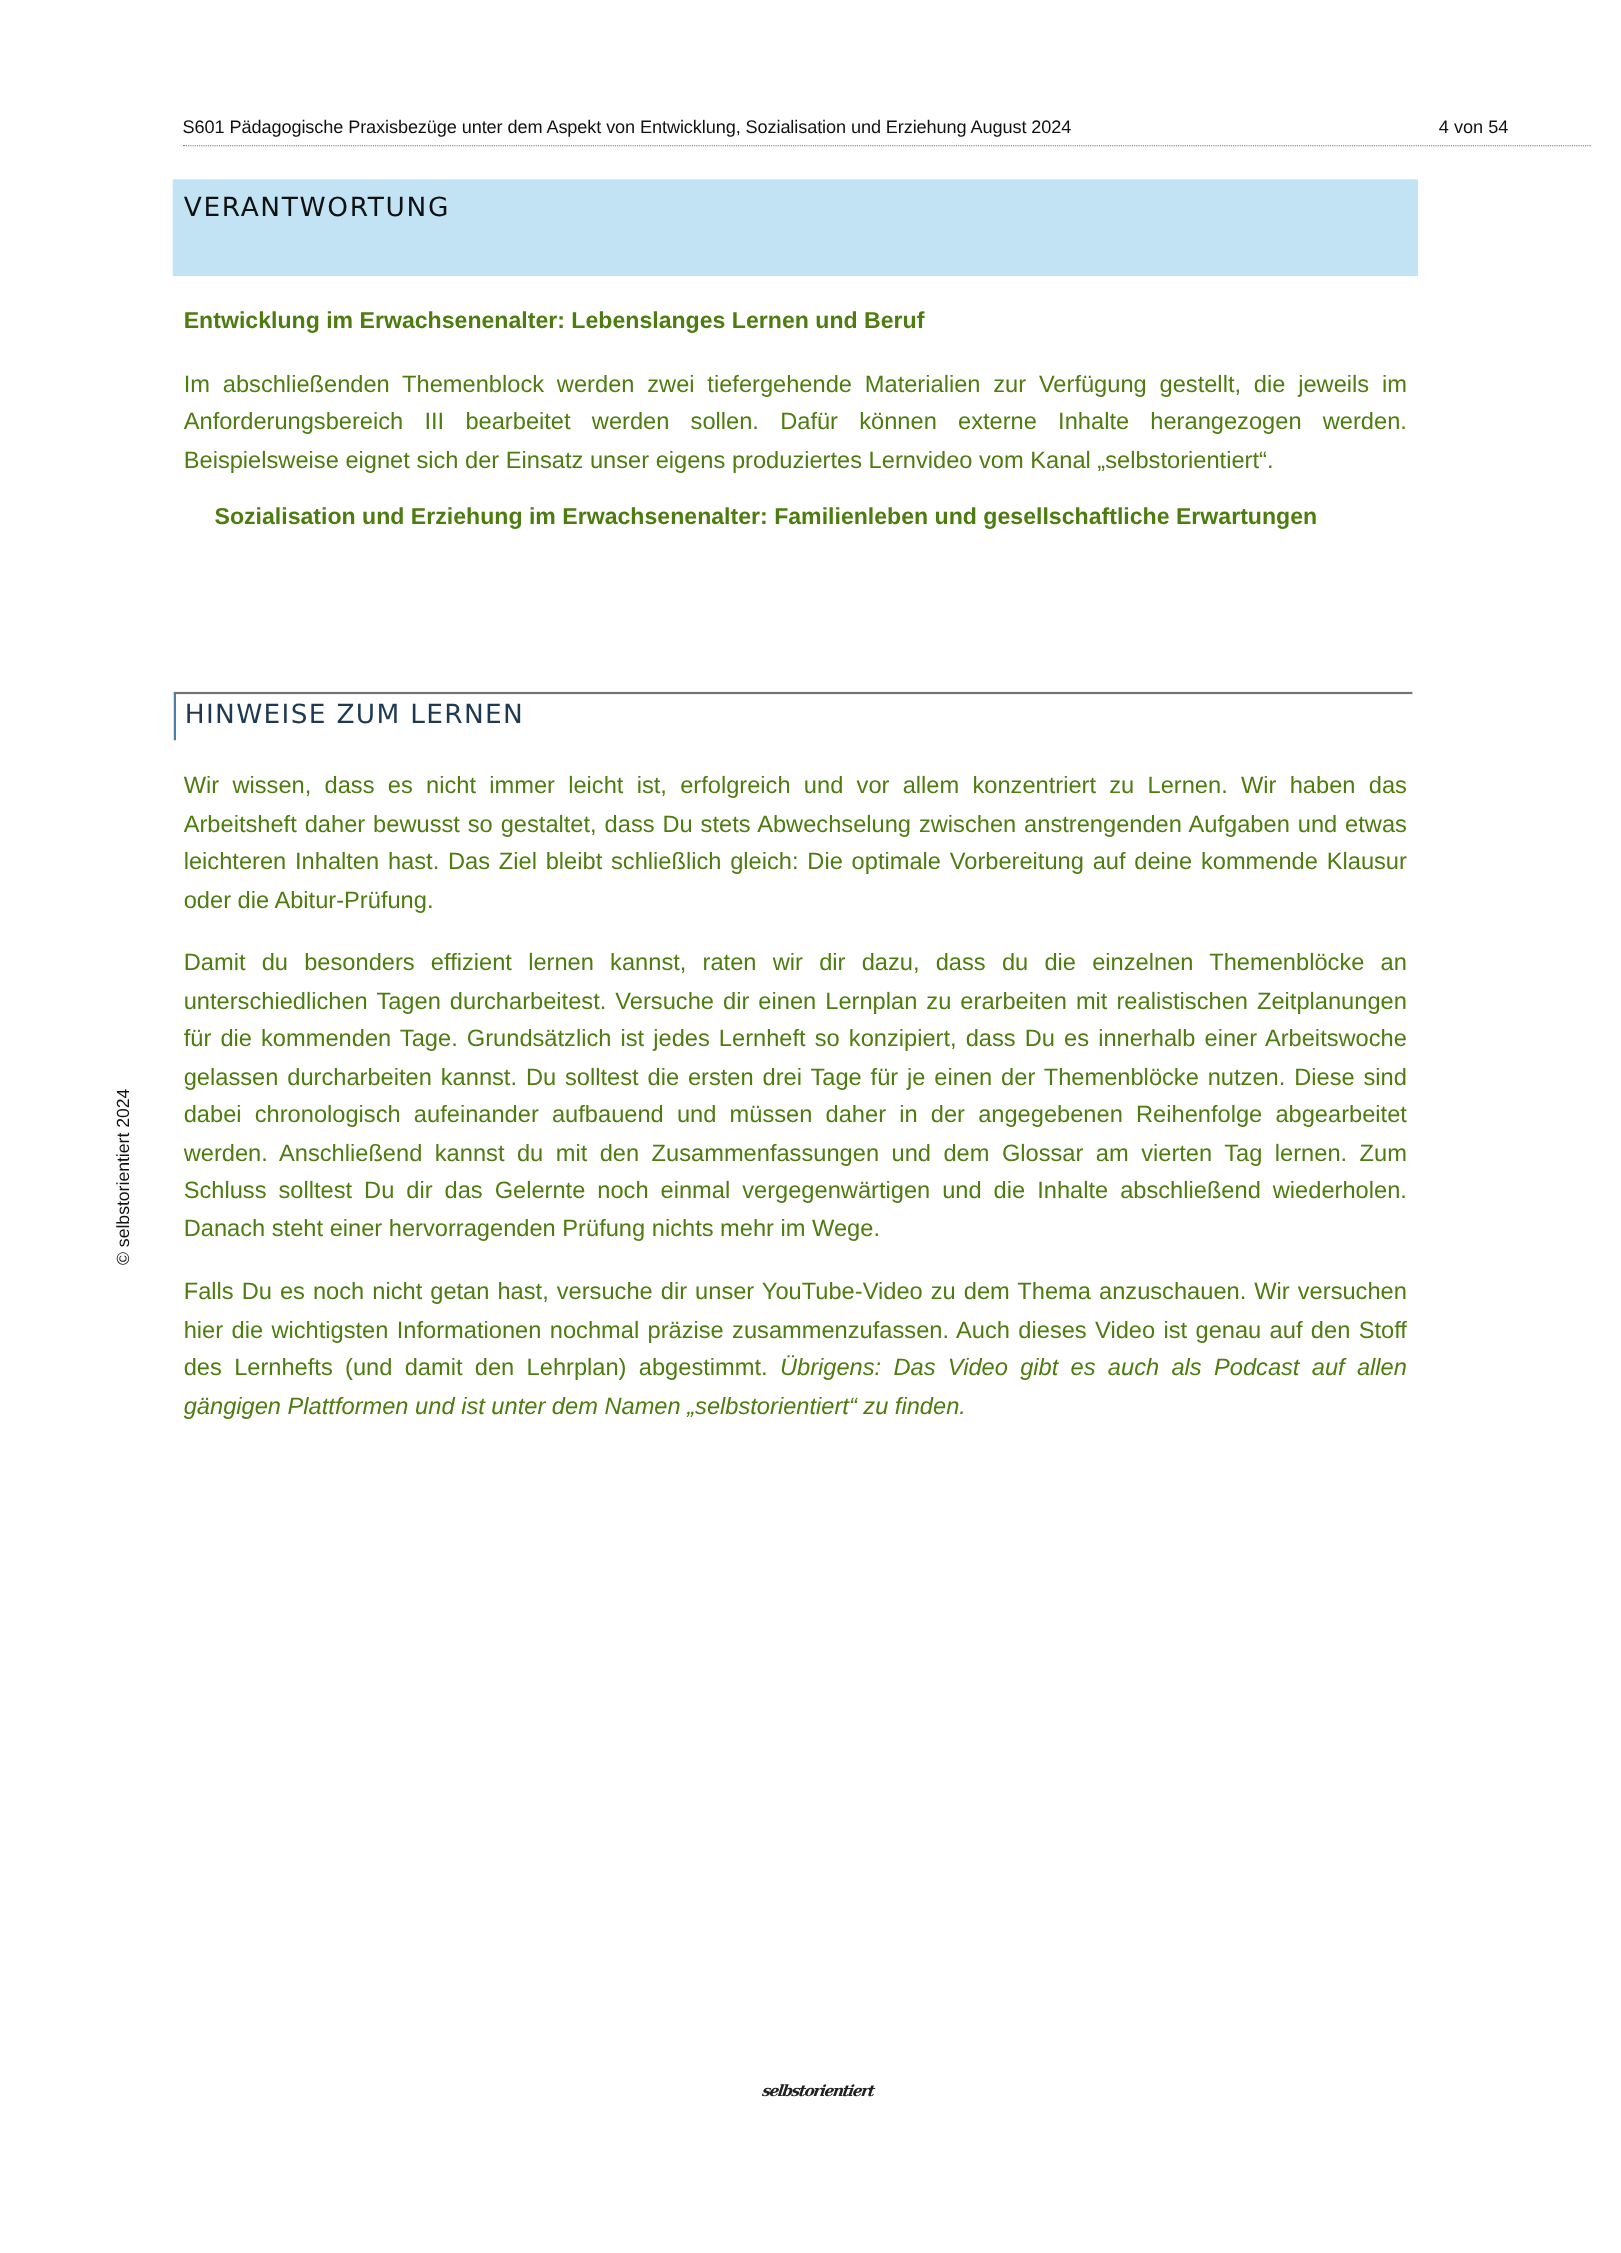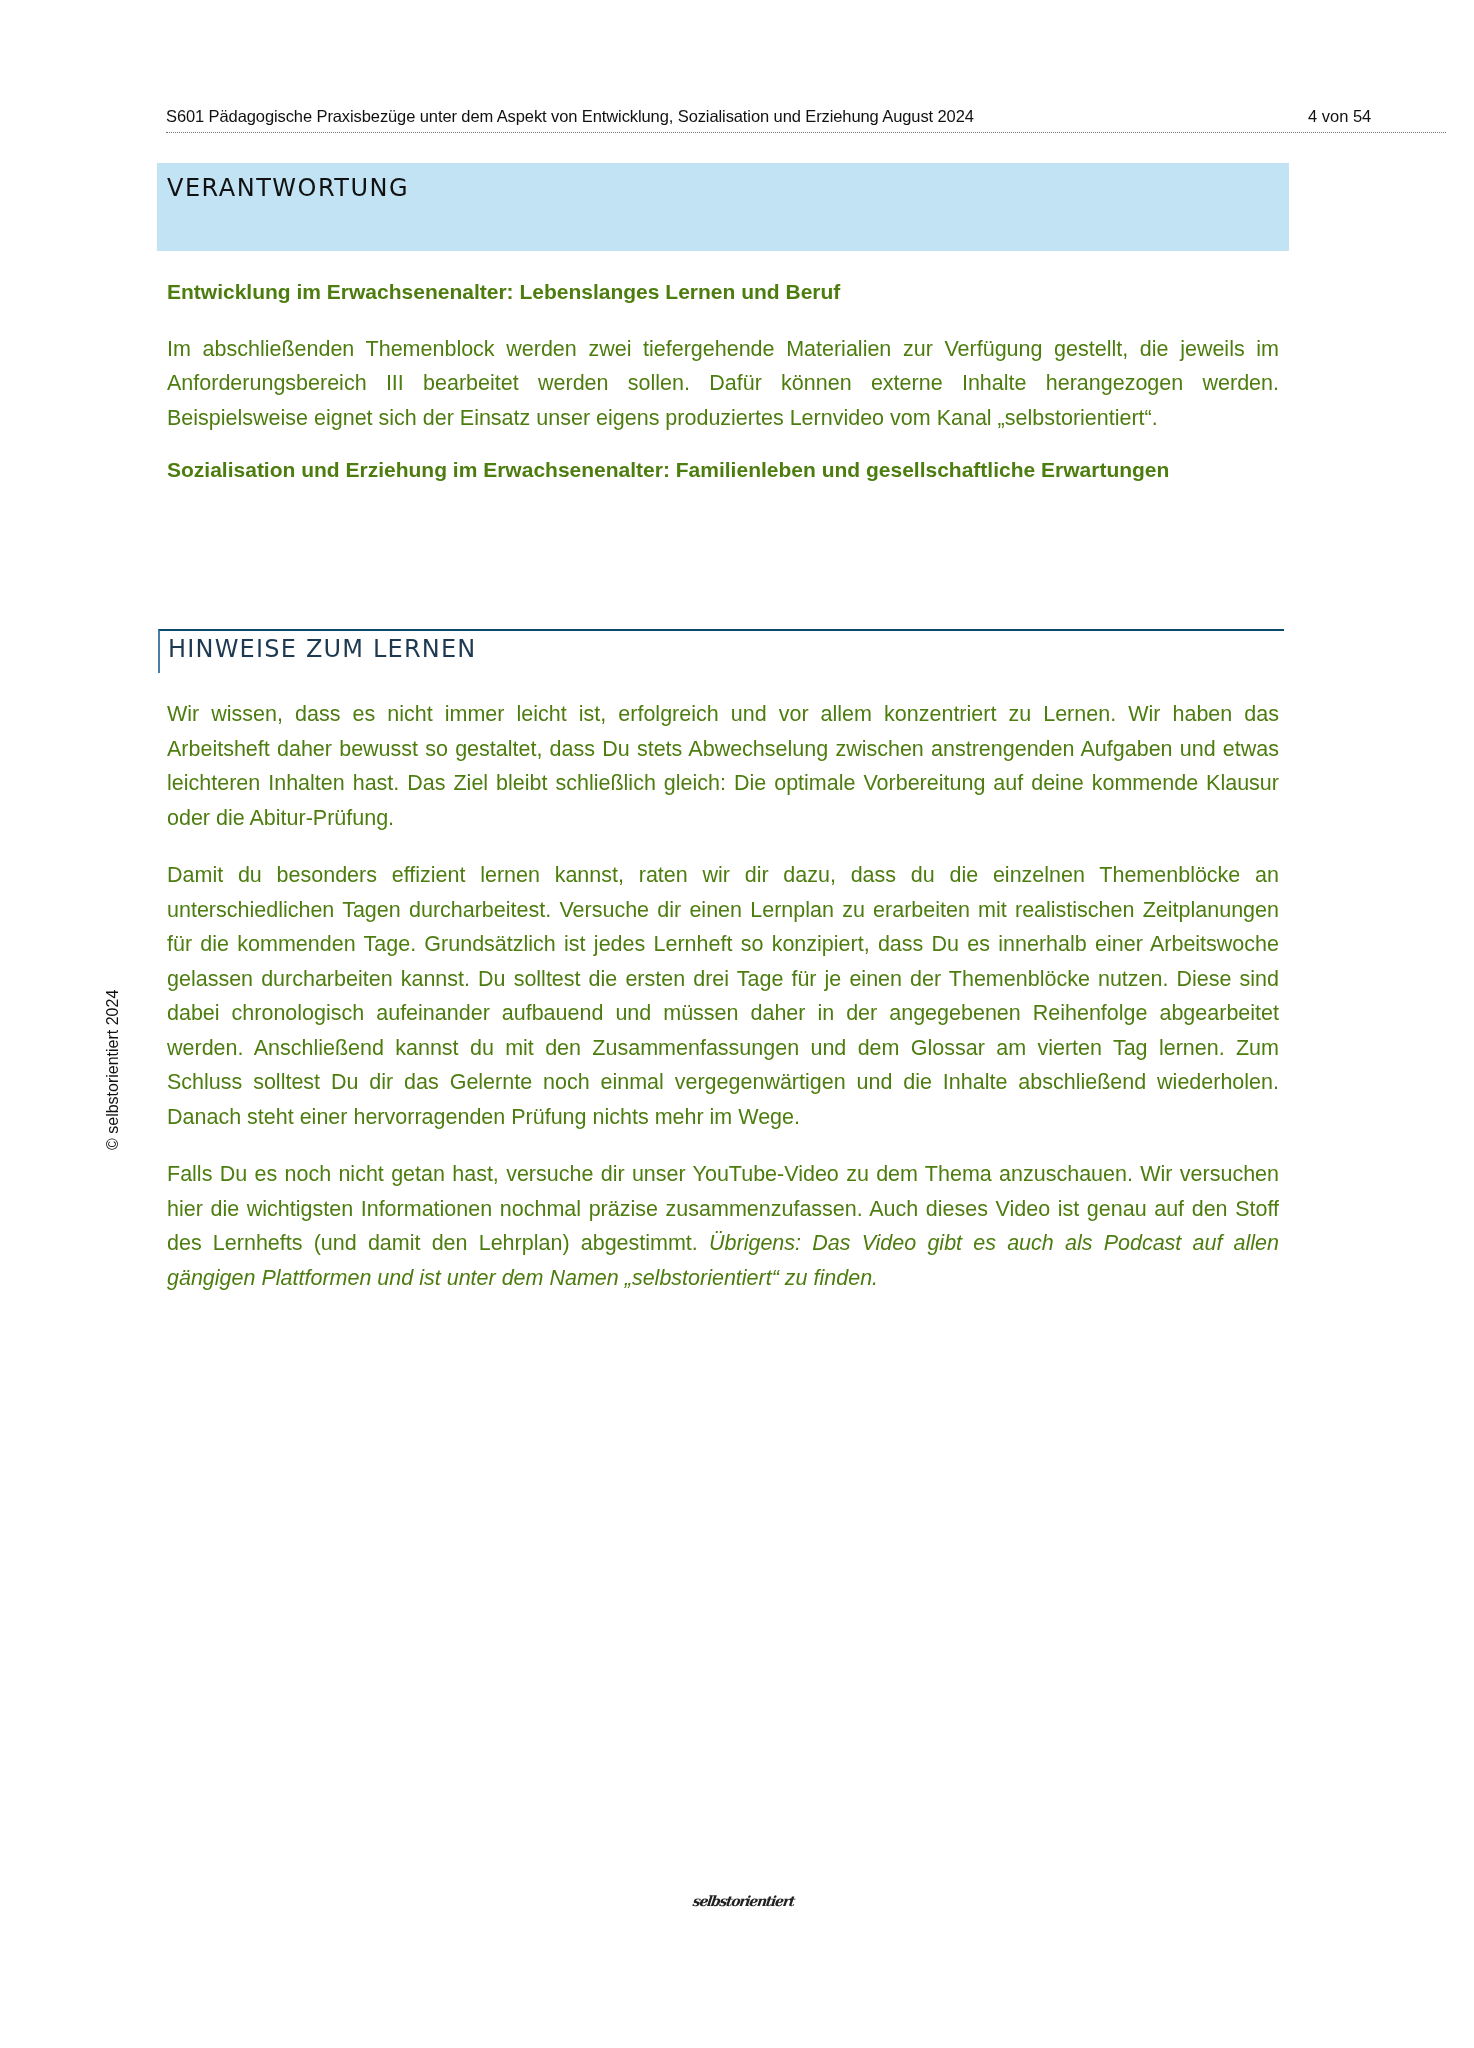--- a/index.html
+++ b/index.html
@@ -78,21 +78,21 @@
     .para .italic {
       font-style: italic;
     }
 
     .section-heading {
       position: absolute;
       left: 158px;
       top: 629px;
       width: 1124px;
       height: 42px;
-      border-top: 2px solid #0c4a6e;
+      border-top: 2px solid #737373;
       border-left: 2px solid #4a7fa5;
     }
     .section-heading .section-title {
       position: absolute;
       left: 8px;
       top: 4px;
       font-size: 24px;
       letter-spacing: 1.2px;
       color: #1d3a52;
       font-family: "DejaVu Sans", sans-serif;
@@ -134,21 +134,21 @@
 
 <div class="block-banner">
   <div class="banner-title">
     <div>VERANTWORTUNG</div>
   </div>
 </div>
 
 <div class="content" style="top: 275px;">
   <div class="subheading">Entwicklung im Erwachsenenalter: Lebenslanges Lernen und Beruf</div>
   <p class="para" style="margin-top: 22px;">Im abschließenden Themenblock werden zwei tiefergehende Materialien zur Verfügung gestellt, die jeweils im Anforderungsbereich III bearbeitet werden sollen. Dafür können externe Inhalte herangezogen werden. Beispielsweise eignet sich der Einsatz unser eigens produziertes Lernvideo vom Kanal „selbstorientiert“.</p>
-  <div class="subheading" style="margin-top: 18px;">Sozialisation und Erziehung im Erwachsenenalter: Familienleben und gesellschaftliche Erwartungen</div>
+  <div class="subheading" style="margin-top: 18px; margin-left: 28px;">Sozialisation und Erziehung im Erwachsenenalter: Familienleben und gesellschaftliche Erwartungen</div>
 </div>
 
 <div class="section-heading">
   <div class="section-title">HINWEISE ZUM LERNEN</div>
 </div>
 
 <div class="content" style="top: 697px;">
   <p class="para">Wir wissen, dass es nicht immer leicht ist, erfolgreich und vor allem konzentriert zu Lernen. Wir haben das Arbeitsheft daher bewusst so gestaltet, dass Du stets Abwechselung zwischen anstrengenden Aufgaben und etwas leichteren Inhalten hast. Das Ziel bleibt schließlich gleich: Die optimale Vorbereitung auf deine kommende Klausur oder die Abitur-Prüfung.</p>
   <p class="para" style="margin-top: 23px;">Damit du besonders effizient lernen kannst, raten wir dir dazu, dass du die einzelnen Themenblöcke an unterschiedlichen Tagen durcharbeitest. Versuche dir einen Lernplan zu erarbeiten mit realistischen Zeitplanungen für die kommenden Tage. Grundsätzlich ist jedes Lernheft so konzipiert, dass Du es innerhalb einer Arbeitswoche gelassen durcharbeiten kannst. Du solltest die ersten drei Tage für je einen der Themenblöcke nutzen. Diese sind dabei chronologisch aufeinander aufbauend und müssen daher in der angegebenen Reihenfolge abgearbeitet werden. Anschließend kannst du mit den Zusammenfassungen und dem Glossar am vierten Tag lernen. Zum Schluss solltest Du dir das Gelernte noch einmal vergegenwärtigen und die Inhalte abschließend wiederholen. Danach steht einer hervorragenden Prüfung nichts mehr im Wege.</p>
   <p class="para" style="margin-top: 23px;"><span>Falls Du es noch nicht getan hast, versuche dir unser YouTube-Video zu dem Thema anzuschauen. Wir versuchen hier die wichtigsten Informationen nochmal präzise zusammenzufassen. Auch dieses Video ist genau auf den Stoff des Lernhefts (und damit den Lehrplan) abgestimmt. </span><span class="italic">Übrigens: Das Video gibt es auch als Podcast auf allen gängigen Plattformen und ist unter dem Namen „selbstorientiert“ zu finden.</span></p>

